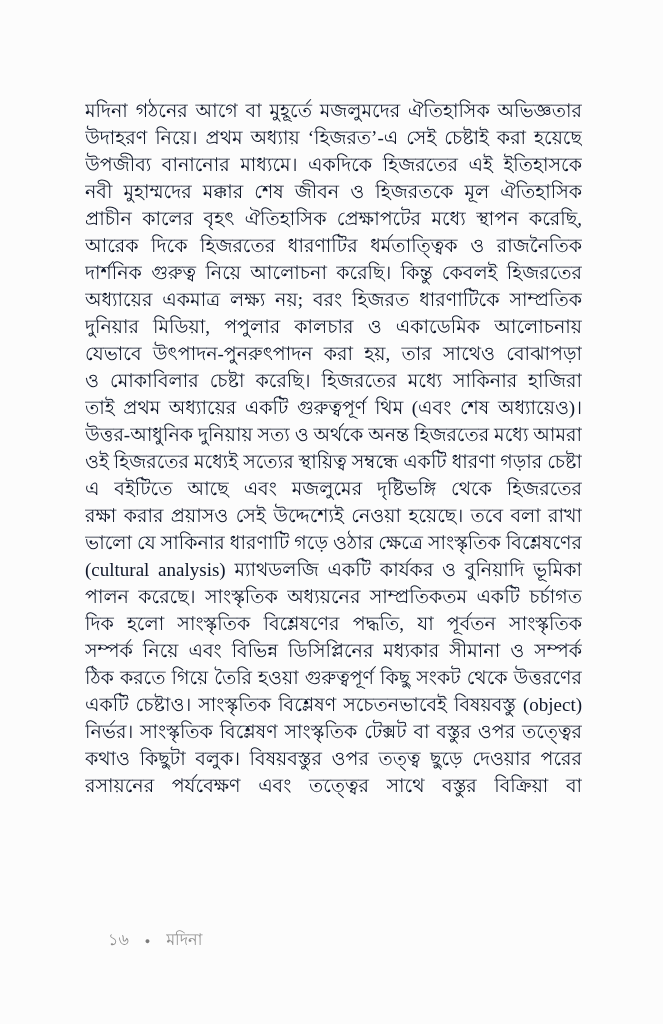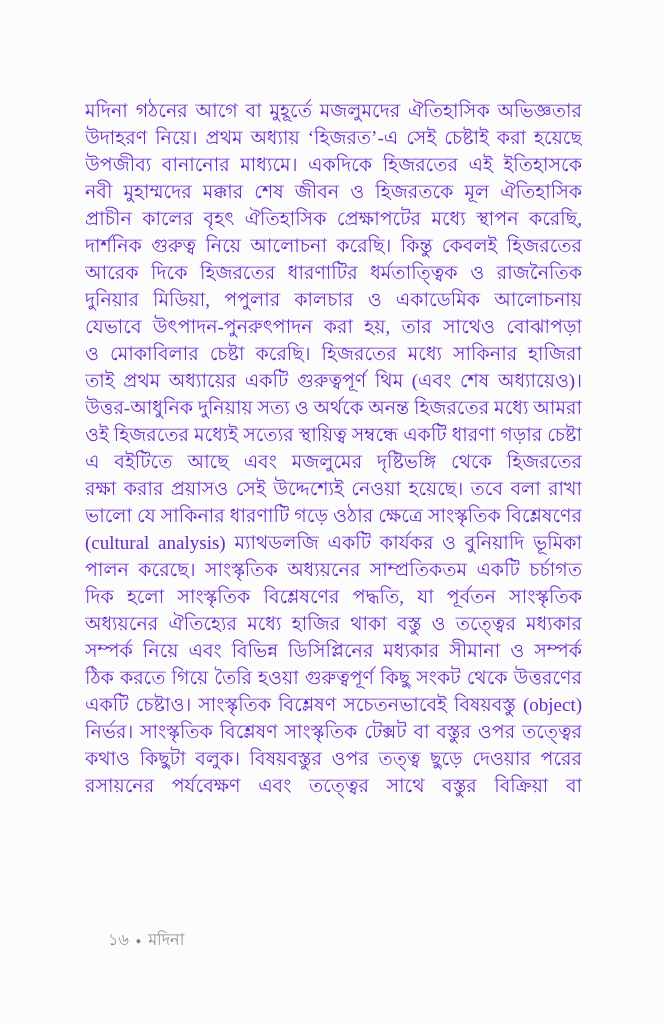--- a/index.html
+++ b/index.html
@@ -20,32 +20,32 @@
     position: absolute;
     left: 85px;
     top: 97px;
     width: 497px;
   }
   .line {
     font-size: 19px;
     line-height: 27px;
     height: 27px;
     overflow: hidden;
-    color: #6d28d9;
+    color: #0f172a;
     text-align: justify;
     text-align-last: justify;
     -moz-text-align-last: justify;
   }
   .footer {
     position: absolute;
     left: 108px;
     top: 930px;
     display: flex;
     align-items: flex-end;
-    gap: 7px;
+    gap: 16px;
     color: #8d8d8d;
     font-size: 16px;
     line-height: 20px;
   }
   .footer .bullet {
     font-size: 9px;
     color: #7a7a7a;
     transform: translateY(0.5px);
   }
 </style>
@@ -53,35 +53,35 @@
 <body>
 
 <div class="page">
 
   <div class="text-block">
       <div class="line">মদিনা গঠনের আগে বা মুহূর্তে মজলুমদের ঐতিহাসিক অভিজ্ঞতার</div>
       <div class="line">উদাহরণ নিয়ে। প্রথম অধ্যায় ‘হিজরত’-এ সেই চেষ্টাই করা হয়েছে</div>
       <div class="line">উপজীব্য বানানোর মাধ্যমে। একদিকে হিজরতের এই ইতিহাসকে</div>
       <div class="line">নবী মুহাম্মদের মক্কার শেষ জীবন ও হিজরতকে মূল ঐতিহাসিক</div>
       <div class="line">প্রাচীন কালের বৃহৎ ঐতিহাসিক প্রেক্ষাপটের মধ্যে স্থাপন করেছি,</div>
+      <div class="line">আরেক দিকে হিজরতের ধারণাটির ধর্মতাত্ত্বিক ও রাজনৈতিক</div>
       <div class="line">দার্শনিক গুরুত্ব নিয়ে আলোচনা করেছি। কিন্তু কেবলই হিজরতের</div>
-      <div class="line">আরেক দিকে হিজরতের ধারণাটির ধর্মতাত্ত্বিক ও রাজনৈতিক</div>
+      <div class="line">অধ্যায়ের একমাত্র লক্ষ্য নয়; বরং হিজরত ধারণাটিকে সাম্প্রতিক</div>
       <div class="line">দুনিয়ার মিডিয়া, পপুলার কালচার ও একাডেমিক আলোচনায়</div>
       <div class="line">যেভাবে উৎপাদন-পুনরুৎপাদন করা হয়, তার সাথেও বোঝাপড়া</div>
       <div class="line">ও মোকাবিলার চেষ্টা করেছি। হিজরতের মধ্যে সাকিনার হাজিরা</div>
       <div class="line">তাই প্রথম অধ্যায়ের একটি গুরুত্বপূর্ণ থিম (এবং শেষ অধ্যায়েও)।</div>
       <div class="line">উত্তর-আধুনিক দুনিয়ায় সত্য ও অর্থকে অনন্ত হিজরতের মধ্যে আমরা</div>
       <div class="line">ওই হিজরতের মধ্যেই সত্যের স্থায়িত্ব সম্বন্ধে একটি ধারণা গড়ার চেষ্টা</div>
       <div class="line">এ বইটিতে আছে এবং মজলুমের দৃষ্টিভঙ্গি থেকে হিজরতের ঐতিহ্যকে</div>
       <div class="line">রক্ষা করার প্রয়াসও সেই উদ্দেশ্যেই নেওয়া হয়েছে। তবে বলা রাখা</div>
       <div class="line">ভালো যে সাকিনার ধারণাটি গড়ে ওঠার ক্ষেত্রে সাংস্কৃতিক বিশ্লেষণের</div>
       <div class="line">(cultural analysis) ম্যাথডলজি একটি কার্যকর ও বুনিয়াদি ভূমিকা</div>
       <div class="line">পালন করেছে। সাংস্কৃতিক অধ্যয়নের সাম্প্রতিকতম একটি চর্চাগত</div>
       <div class="line">দিক হলো সাংস্কৃতিক বিশ্লেষণের পদ্ধতি, যা পূর্বতন সাংস্কৃতিক</div>
-      <div class="line">অধ্যয়নের ঐতিহ্যের মধ্যে হাজির থাকা বস্তু ও তত্ত্বের মধ্যকার</div>
       <div class="line">সম্পর্ক নিয়ে এবং বিভিন্ন ডিসিপ্লিনের মধ্যকার সীমানা ও সম্পর্ক</div>
       <div class="line">ঠিক করতে গিয়ে তৈরি হওয়া গুরুত্বপূর্ণ কিছু সংকট থেকে উত্তরণের</div>
       <div class="line">একটি চেষ্টাও। সাংস্কৃতিক বিশ্লেষণ সচেতনভাবেই বিষয়বস্তু (object)</div>
       <div class="line">নির্ভর। সাংস্কৃতিক বিশ্লেষণ সাংস্কৃতিক টেক্সট বা বস্তুর ওপর তত্ত্বের</div>
       <div class="line">কথাও কিছুটা বলুক। বিষয়বস্তুর ওপর তত্ত্ব ছুড়ে দেওয়ার পরের জটিল</div>
       <div class="line">রসায়নের পর্যবেক্ষণ এবং তত্ত্বের সাথে বস্তুর বিক্রিয়া বা বাদানুবাদের</div>
     </div>
 
   <div class="footer">
     <span>১৬</span>

